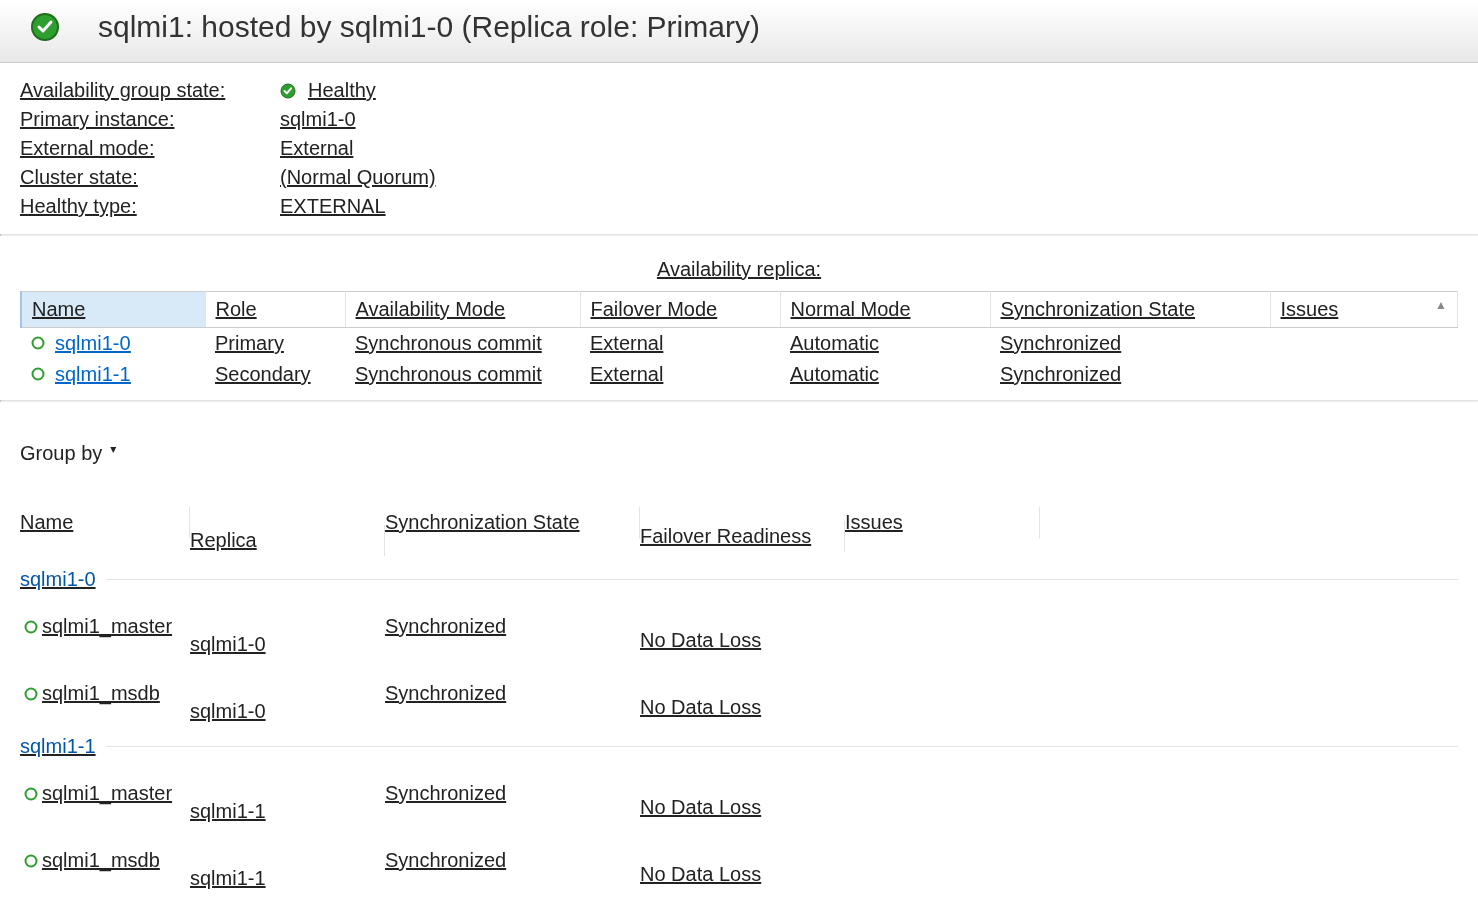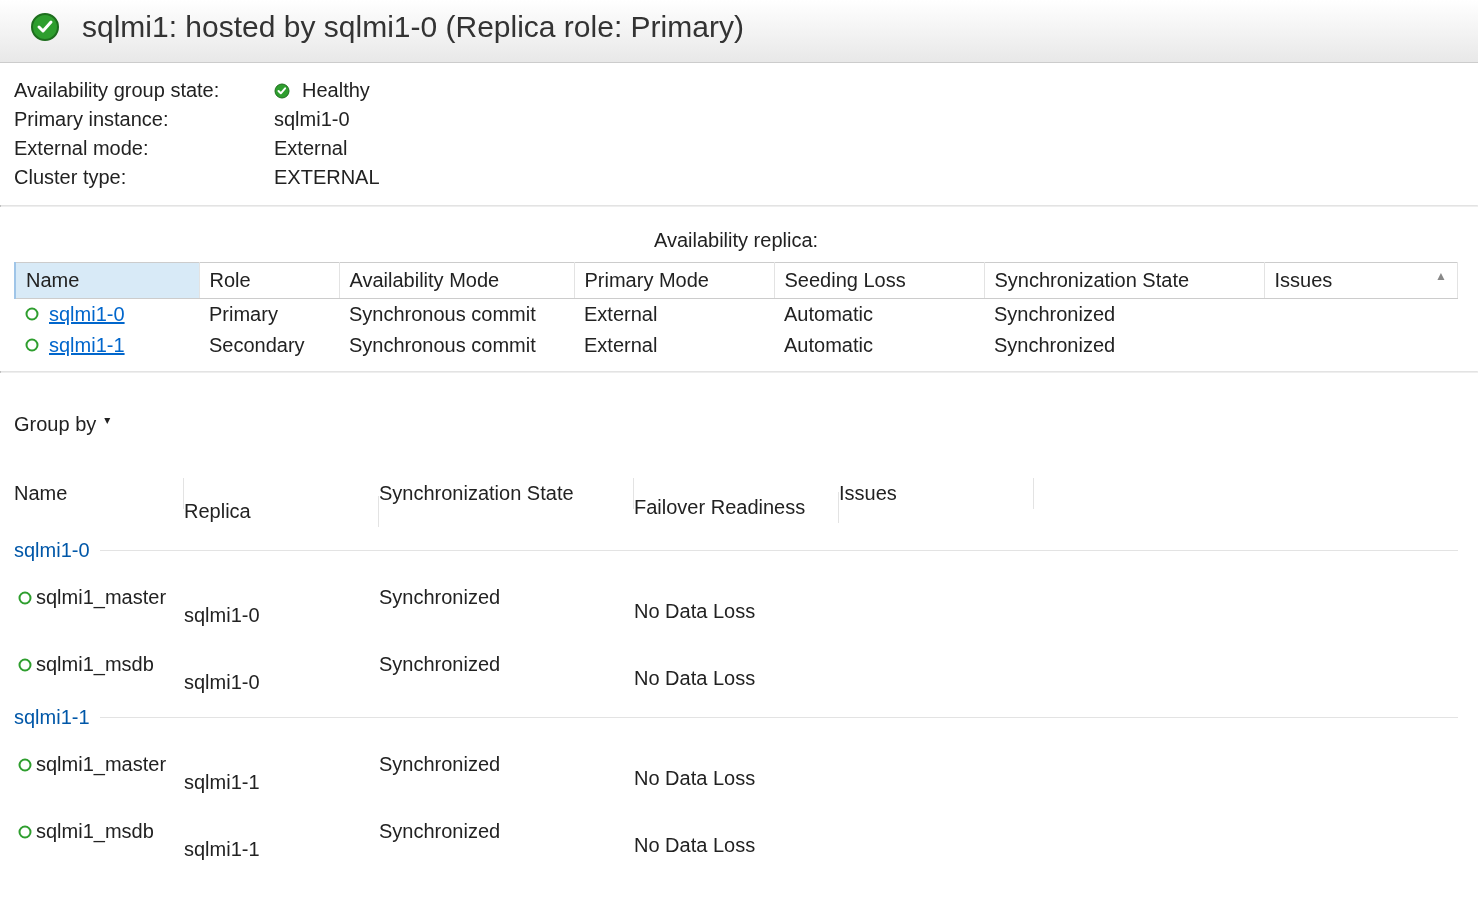--- a/index.html
+++ b/index.html
@@ -28,24 +28,25 @@
     display: flex;
     align-items: center;
     padding: 10px 20px 18px 30px;
     background: linear-gradient(to bottom, var(--header-bg-top) 0%, var(--header-bg-bottom) 100%);
     border-bottom: 1px solid var(--border);
   }
   .big-check-icon svg { display:block; }
   .header-title {
     font-size: 30px;
     color: #333;
-    margin-left: 22px;
+    margin-left: 38px;
   }
   .section {
-    padding: 10px 20px 10px 14px;
+    padding: 10px 20px 10px 20px;
+    text-decoration: underline;
   }
   .kv {
     display: flex;
     align-items: center;
     margin: 6px 0;
   }
   .kv .k {
     width: 260px;
     color: var(--text);
   }
@@ -188,21 +189,25 @@
   </div>
   <div class="kv">
     <span class="k">Primary instance:</span>
     <span class="v">sqlmi1-0</span>
   </div>
   <div class="kv">
     <span class="k">External mode:</span>
     <span class="v">External</span>
   </div>
   <div class="kv">
-    <span class="k">Cluster type:</span>
+    <span class="k">Cluster state:</span>
+    <span class="v"> (Normal Quorum)</span>
+  </div>
+  <div class="kv">
+    <span class="k">Healthy type:</span>
     <span class="v">EXTERNAL</span>
   </div>
 </div>
 
 <hr class="divider">
 
 <div class="section">
   <div class="replica-title">Availability replica:</div>
   <table class="replica-table">
     <colgroup>
@@ -213,22 +218,22 @@
       <col style="width:200px">
       <col style="width:210px">
       <col style="width:280px">
       <col>
     </colgroup>
     <thead>
       <tr>
         <th class="col-name" colspan="2"><span>Name</span></th>
         <th><span>Role</span></th>
         <th><span>Availability Mode</span></th>
-        <th><span>Primary Mode</span></th>
-        <th><span>Seeding Loss</span></th>
+        <th><span>Failover Mode</span></th>
+        <th><span>Normal Mode</span></th>
         <th><span>Synchronization State</span></th>
         <th>
           <span>Issues</span>
           <span class="arrow">▲</span>
         </th>
       </tr>
     </thead>
     <tbody id="replica-tbody">
         <tr>
           <td class="icon-cell"><span class="row-status-icon">

